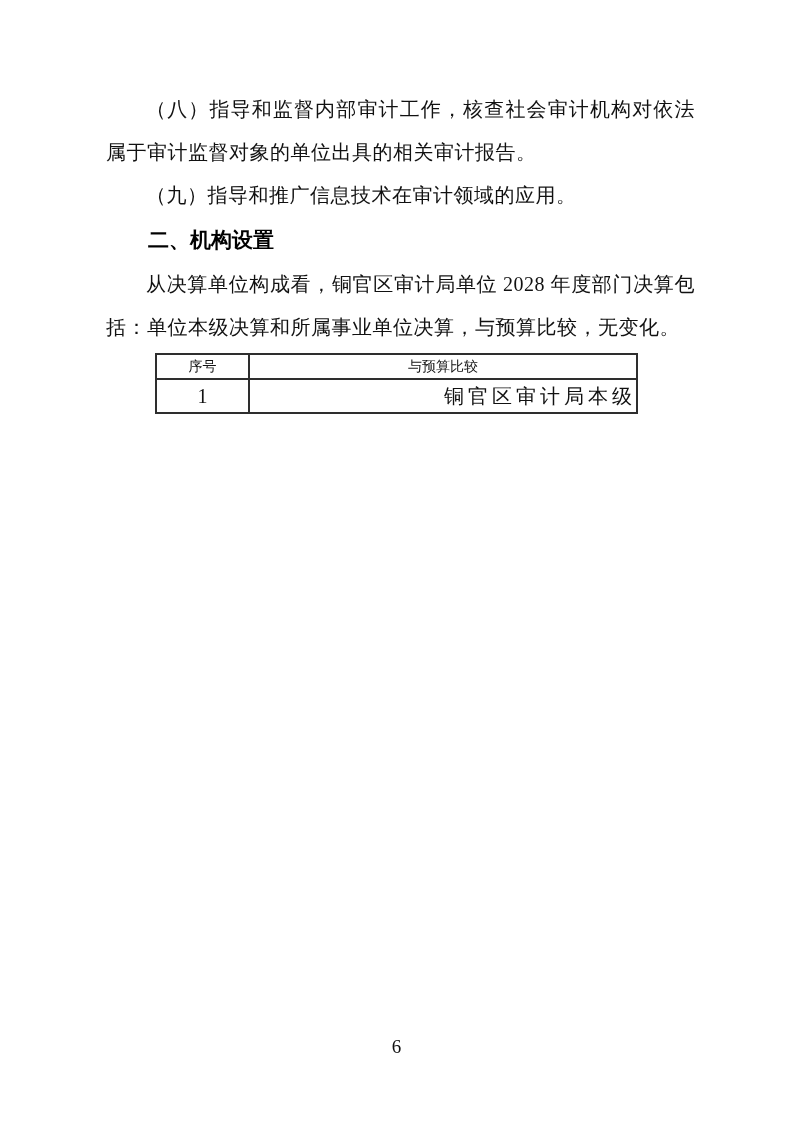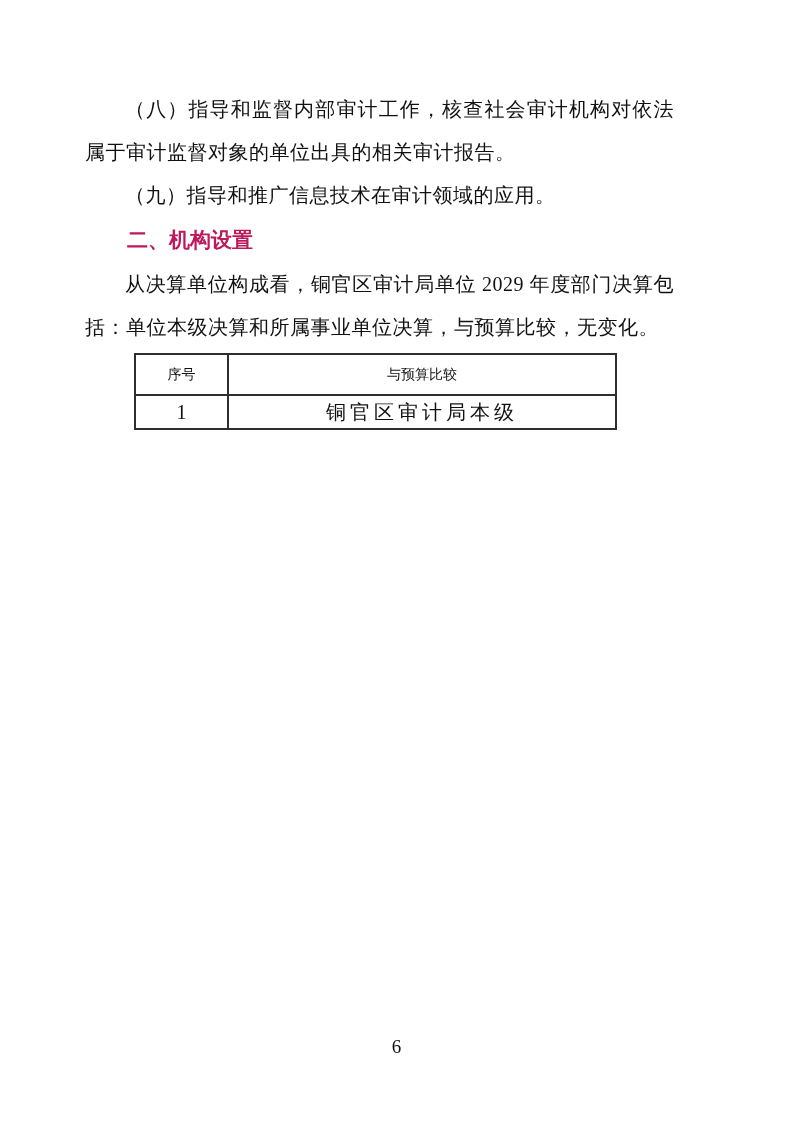--- a/index.html
+++ b/index.html
@@ -11,71 +11,71 @@
     position: relative;
     width: 793px;
     height: 1122px;
     background: #ffffff;
     color: #111111;
     font-family: "Liberation Serif", serif;
     overflow: hidden;
   }
   .content {
     position: absolute;
-    left: 85px;
+    left: 106px;
     top: 88px;
     width: 589px;
   }
   .body-para {
     margin: 0;
     font-size: 20px;
     letter-spacing: 0.5px;
     line-height: 43px;
     text-align: justify;
     text-indent: 2em;
     color: #111111;
     font-family: "Liberation Serif", serif;
   }
   .section-heading {
     margin: 0;
     font-size: 21px;
     line-height: 46px;
     text-indent: 2em;
     font-weight: bold;
-    color: #be185d;
+    color: #000000;
     font-family: "Liberation Sans", sans-serif;
   }
   table.unit-table {
     border-collapse: collapse;
     table-layout: fixed;
     margin-left: 49px;
     margin-top: 4px;
     width: 481px;
     border: 2px solid #2e2e2e;
   }
   table.unit-table col.col-index { width: 93px; }
   table.unit-table col.col-name  { width: 388px; }
   table.unit-table th {
     border: 2px solid #2e2e2e;
     font-weight: normal;
     font-size: 14px;
     height: 23px;
     text-align: center;
-    padding: 8px;
+    padding: 0;
     font-family: "Liberation Serif", serif;
   }
   table.unit-table td {
     border: 2px solid #2e2e2e;
     font-size: 20px;
     height: 32px;
     padding: 0;
     font-family: "Liberation Serif", serif;
   }
   td.cell-index { text-align: center; }
-  td.cell-name  { text-align: center; padding-left: 52px; letter-spacing: 4px; }
+  td.cell-name  { text-align: right; padding-left: 52px; letter-spacing: 4px; }
   .page-number {
     position: absolute;
     left: 0;
     top: 1036px;
     width: 100%;
     text-align: center;
     font-size: 19px;
     color: #111111;
     font-family: "Liberation Serif", serif;
   }
@@ -87,21 +87,21 @@
   <div class="content">
 
     <p class="body-para">（八）指导和监督内部审计工作，核查社会审计机构对依法属于审计监督对象的单位出具的相关审计报告。</p>
 
     <p class="body-para">（九）指导和推广信息技术在审计领域的应用。</p>
 
 
 
     <h2 class="section-heading">二、机构设置</h2>
 
-    <p class="body-para">从决算单位构成看，铜官区审计局单位 2029 年度部门决算包括：单位本级决算和所属事业单位决算，与预算比较，无变化。</p>
+    <p class="body-para">从决算单位构成看，铜官区审计局单位 2028 年度部门决算包括：单位本级决算和所属事业单位决算，与预算比较，无变化。</p>
 
 
     <table class="unit-table">
       <colgroup>
         <col class="col-index">
         <col class="col-name">
       </colgroup>
       <thead>
         <tr>
           <th>序号</th>

